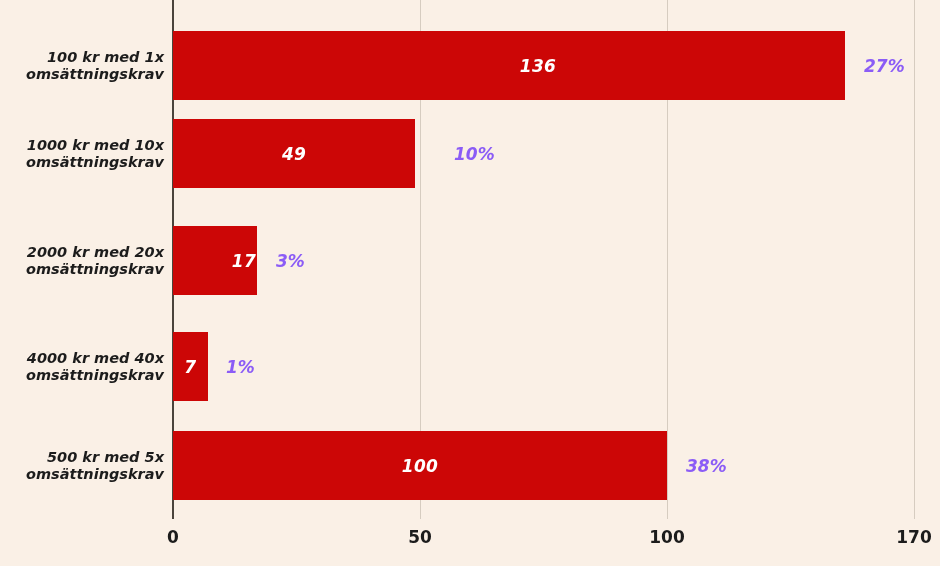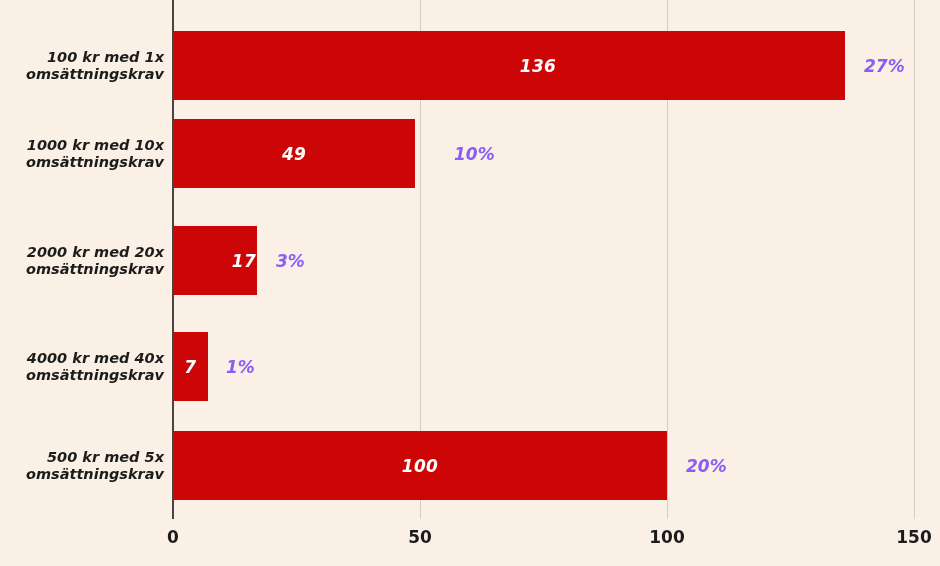--- a/index.html
+++ b/index.html
@@ -156,23 +156,23 @@
       <div class="bar-pct" style="left:226px;">1%</div>
     </div>
 
     <div class="bar-row" style="top:431px; height:69px;border-radius:30px;">
       <div class="cat-label">
         <span>500 kr med 5x</span>
         <span>omsättningskrav</span>
       </div>
       <div class="bar" style="width:494.0px;"></div>
       <div class="bar-value" style="left:173px; width:494.0px;">100</div>
-      <div class="bar-pct" style="left:686px;">20%</div>
+      <div class="bar-pct" style="left:686px;">38%</div>
     </div>
 
   </div>
 
   <div class="tick-label" style="left:173px;">0</div>
   <div class="tick-label" style="left:420px;">50</div>
   <div class="tick-label" style="left:667px;">100</div>
-  <div class="tick-label" style="left:914px;">150</div>
+  <div class="tick-label" style="left:914px;">170</div>
 
 </div>
 
 </body></html>

